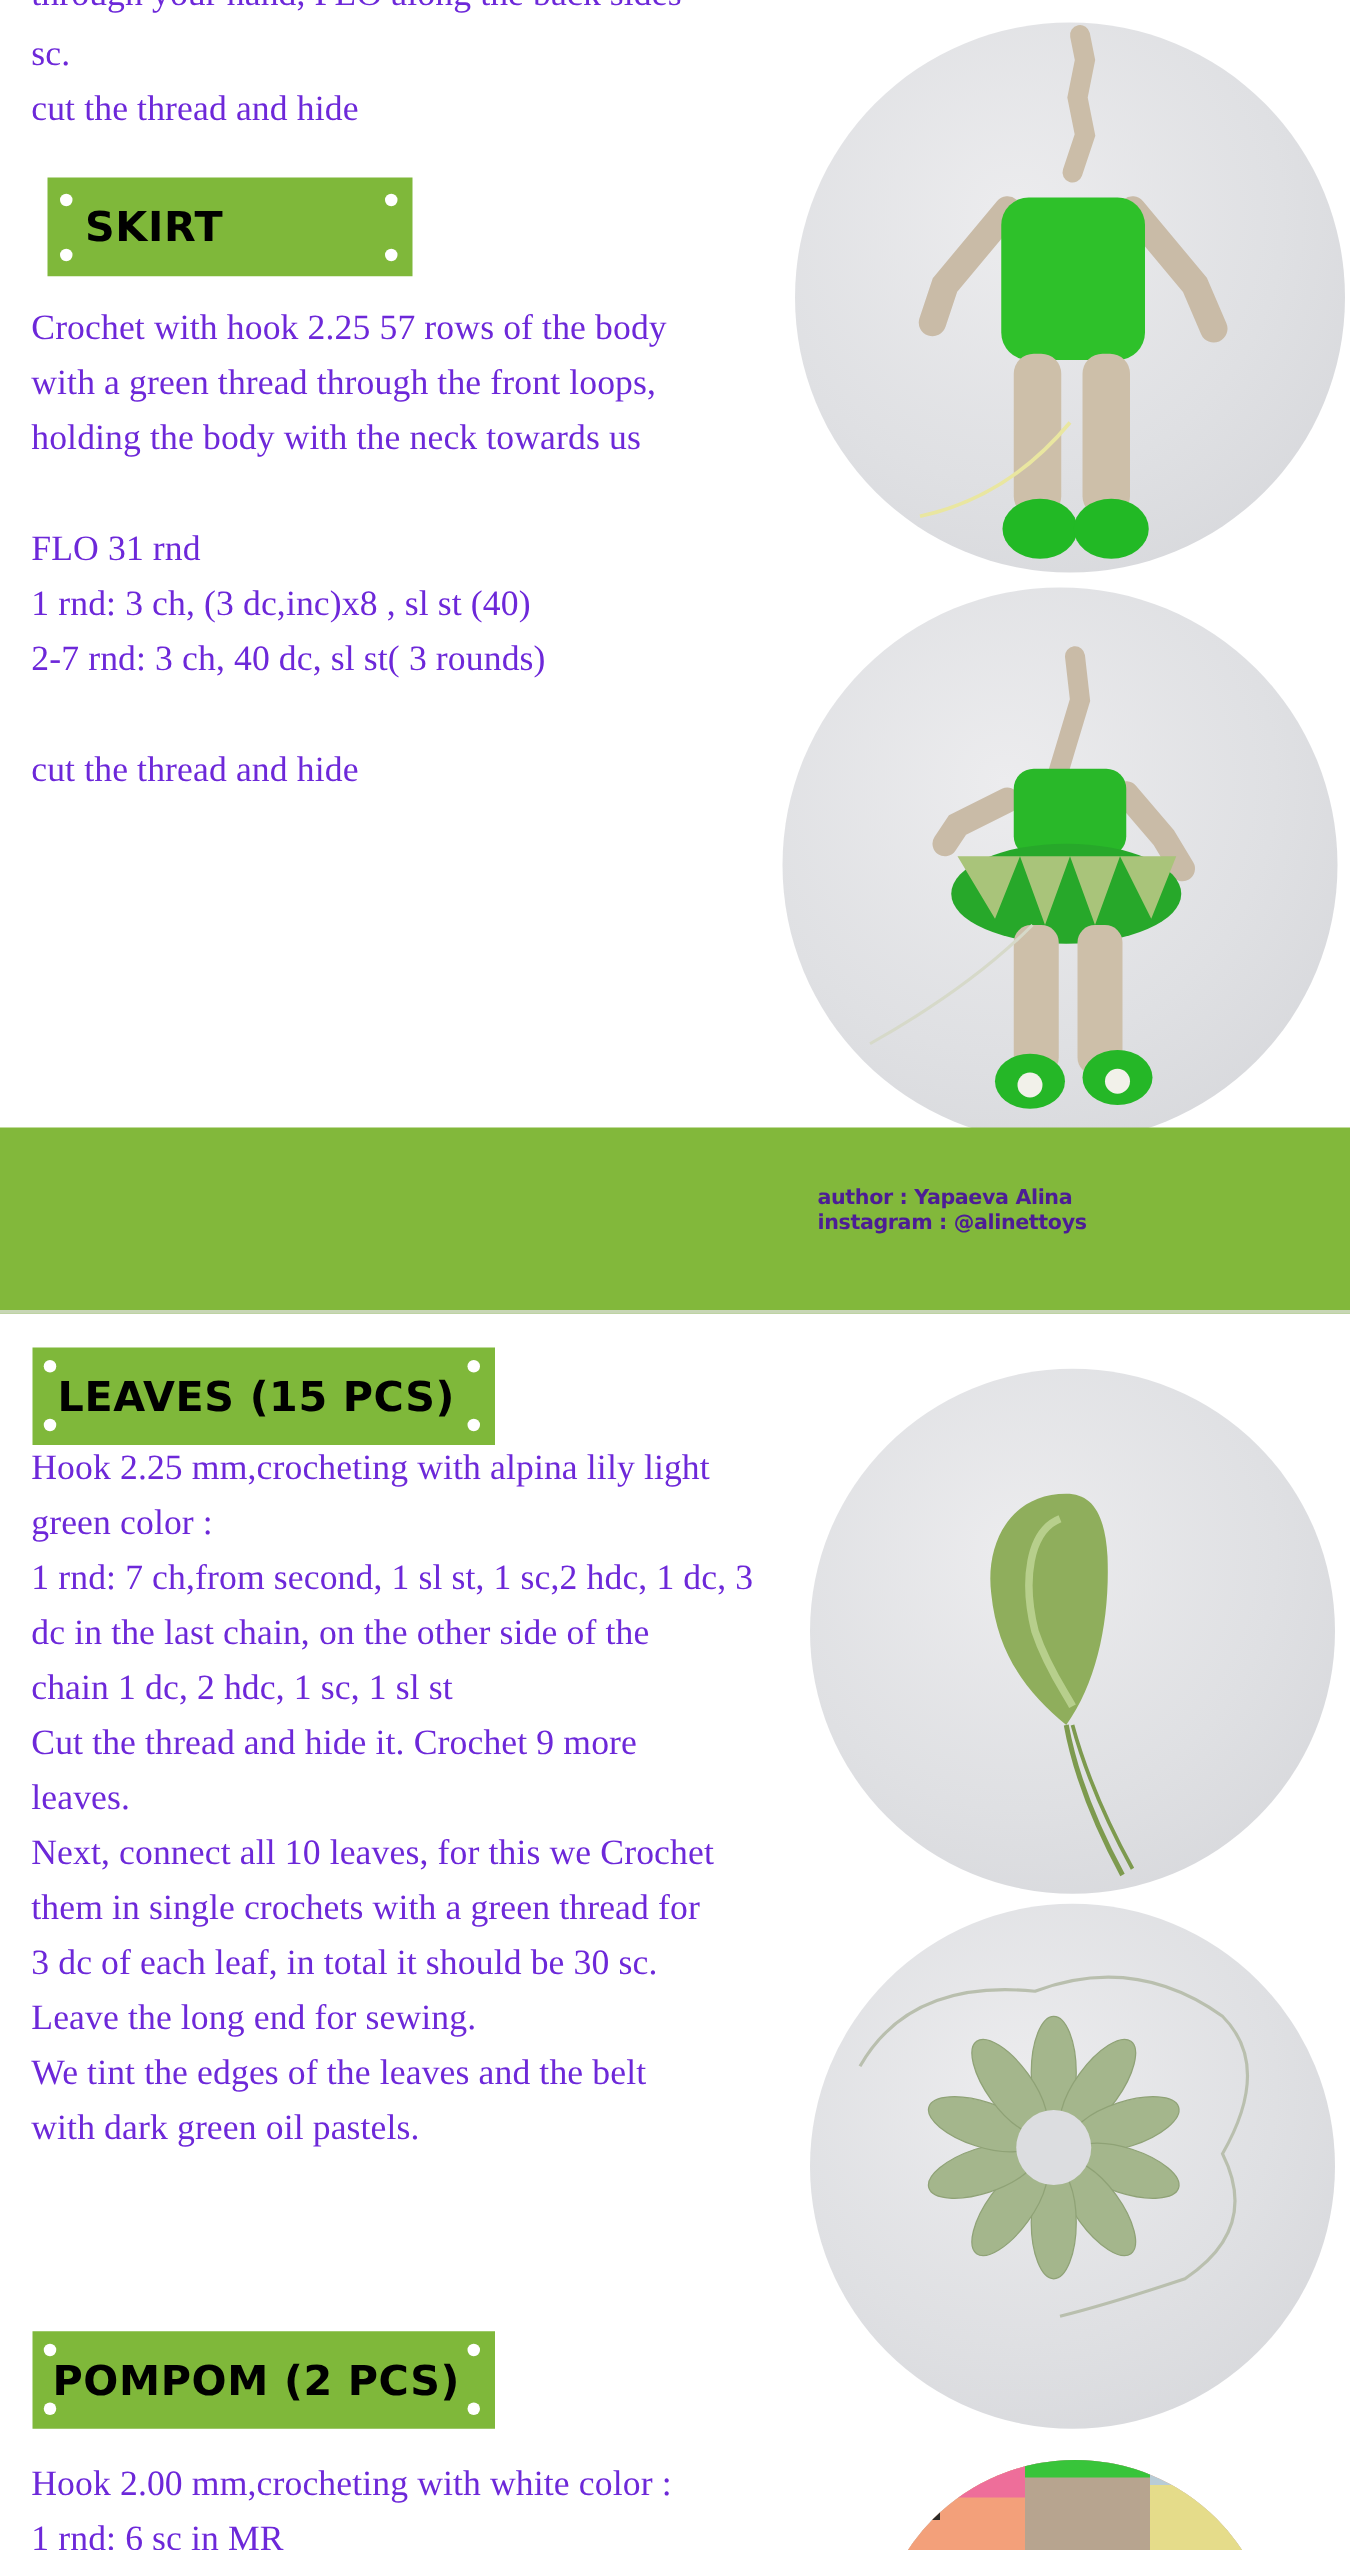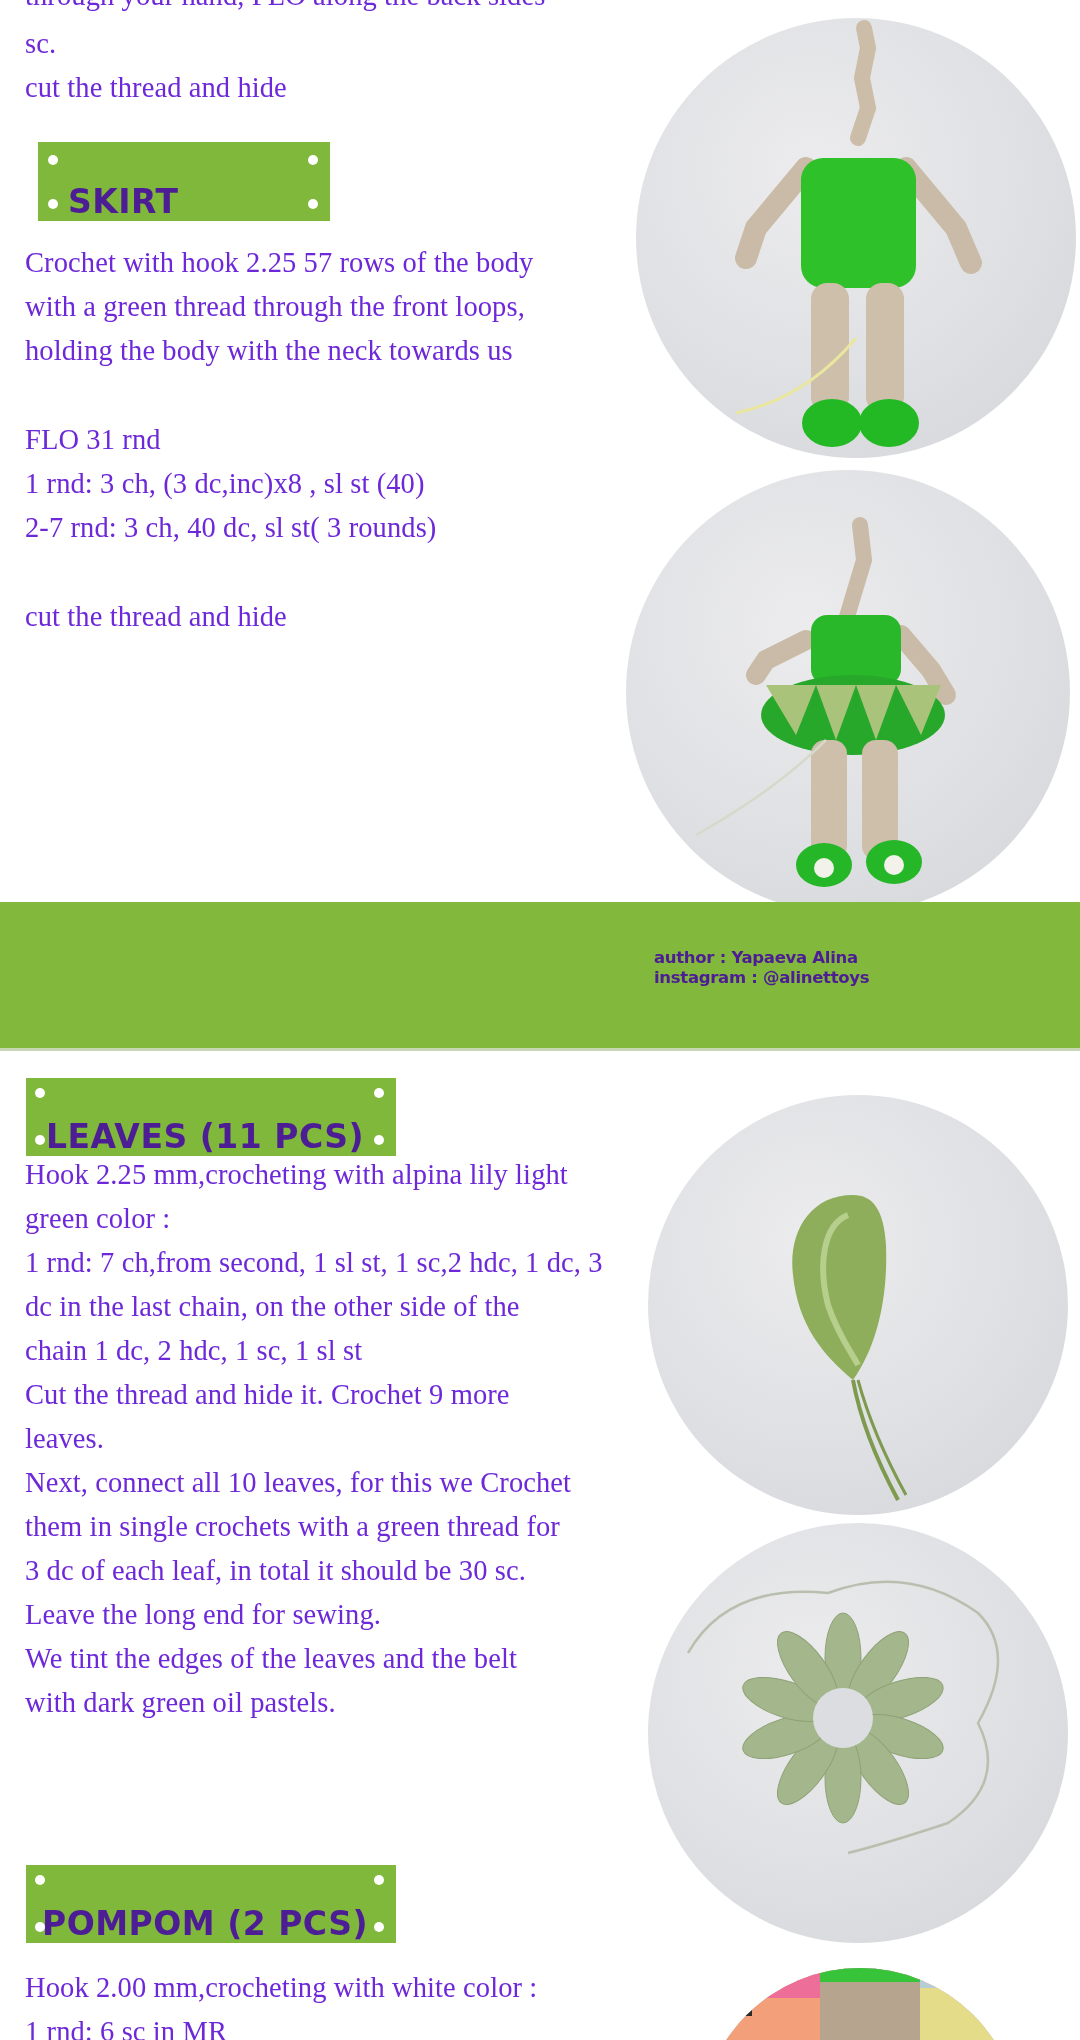--- a/index.html
+++ b/index.html
@@ -18,27 +18,27 @@
       font-family: "Liberation Serif", "DejaVu Serif", serif;
       font-size: 28.5px;
       line-height: 44px;
       color: #6d28d9;
       white-space: pre;
       letter-spacing: 0.1px;
     }
     .section-tag {
       position: absolute;
       background: #7fb83a;
-      color: #4c1d95;
+      color: #000000;
       font-family: "DejaVu Sans", "Liberation Sans", sans-serif;
       font-weight: bold;
       font-size: 33px;
       letter-spacing: 0.5px;
       display: flex;
-      align-items: flex-end;
+      align-items: center;
       box-sizing: border-box;
     }
     .section-tag .dot {
       position: absolute;
       width: 10px; height: 10px;
       border-radius: 50%;
       background: #ffffff;
     }
     .photo {
       position: absolute;
@@ -124,21 +124,21 @@
     <div>author : Yapaeva Alina</div>
     <div>instagram : @alinettoys</div>
   </div>
 </div>
 
 <div class="section-tag" style="left:26px; top:1078px; width:370px; height:78px; padding-left:20px;">
   <span class="dot" style="left:9px; top:10px;"></span>
   <span class="dot" style="left:9px; top:57px;"></span>
   <span class="dot" style="right:12px; top:10px;"></span>
   <span class="dot" style="right:12px; top:57px;"></span>
-  <span>LEAVES (11 PCS)</span>
+  <span>LEAVES (15 PCS)</span>
 </div>
 
 <div class="body-text" style="top:1153px;">Hook 2.25 mm,crocheting with alpina lily light
 green color :
 1 rnd: 7 ch,from second, 1 sl st, 1 sc,2 hdc, 1 dc, 3
 dc in the last chain, on the other side of the
 chain 1 dc, 2 hdc, 1 sc, 1 sl st
 Cut the thread and hide it. Crochet 9 more
 leaves.
 Next, connect all 10 leaves, for this we Crochet

